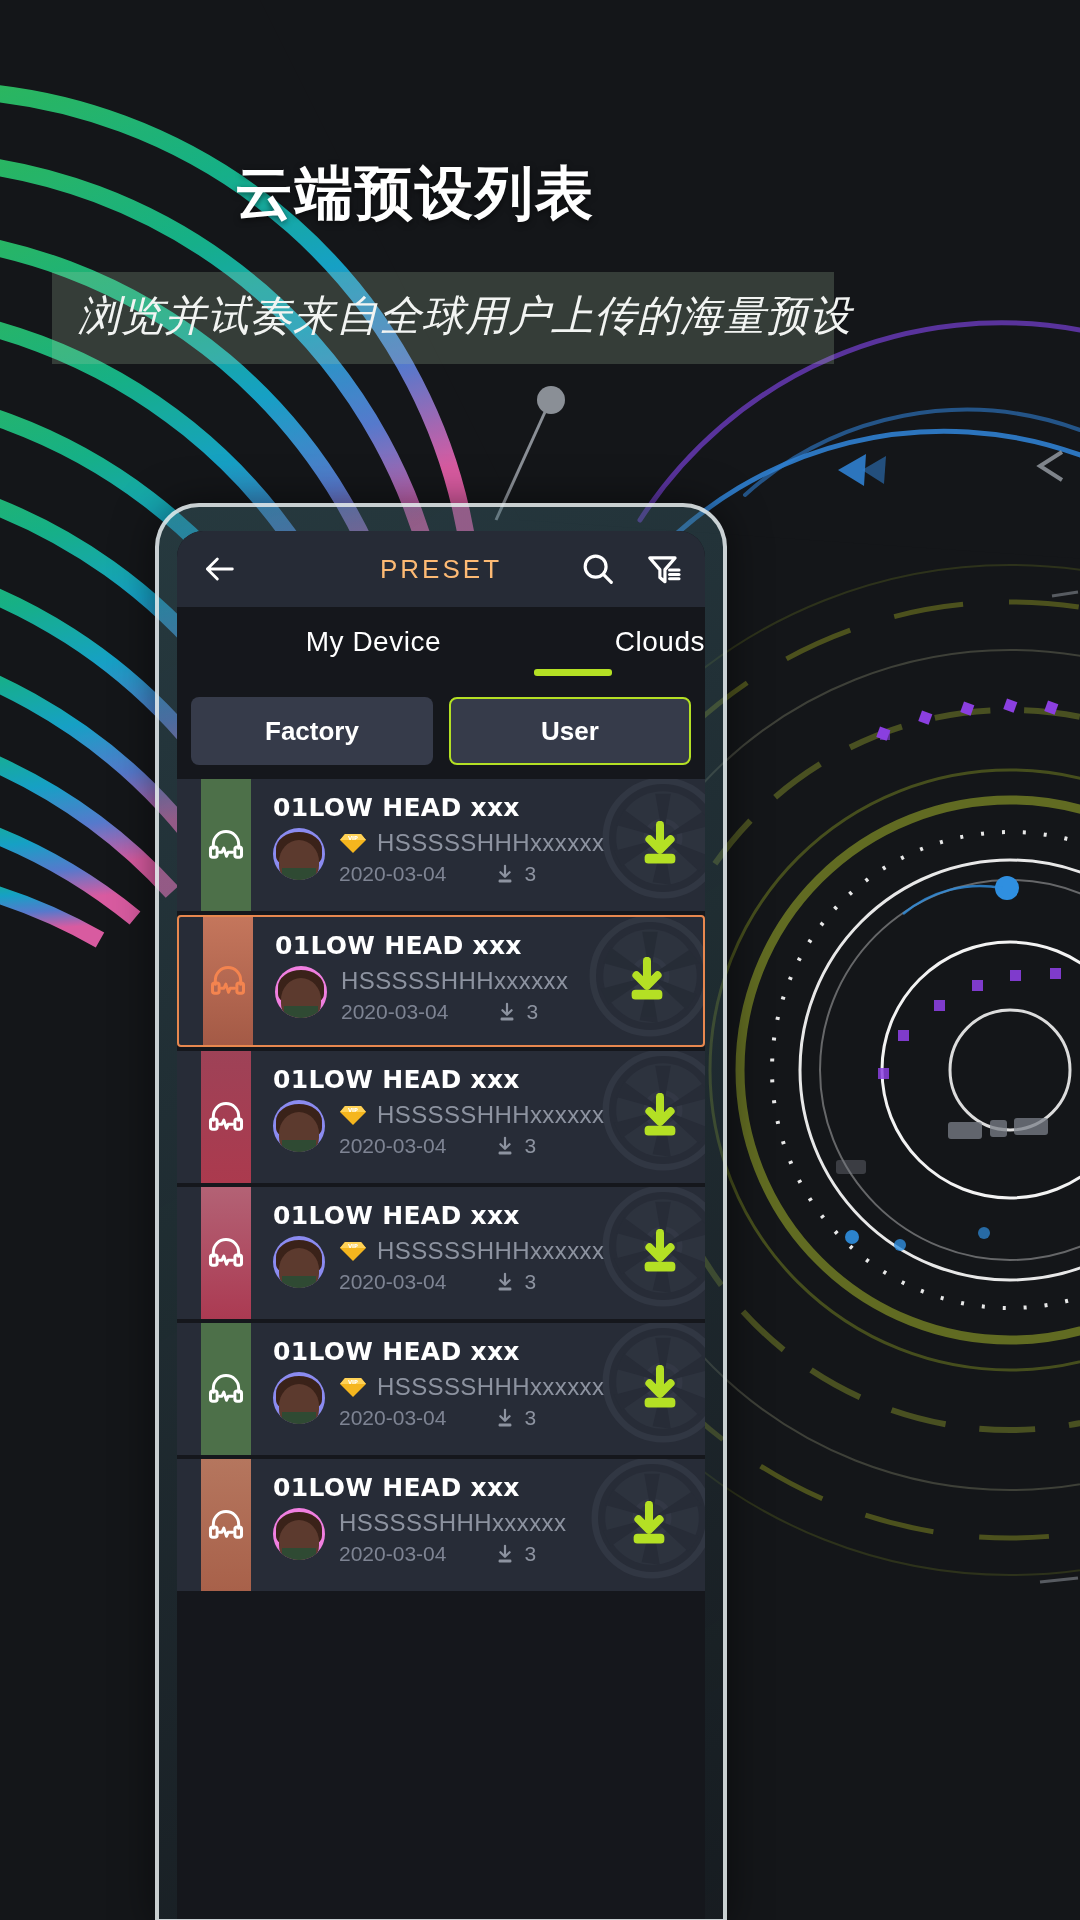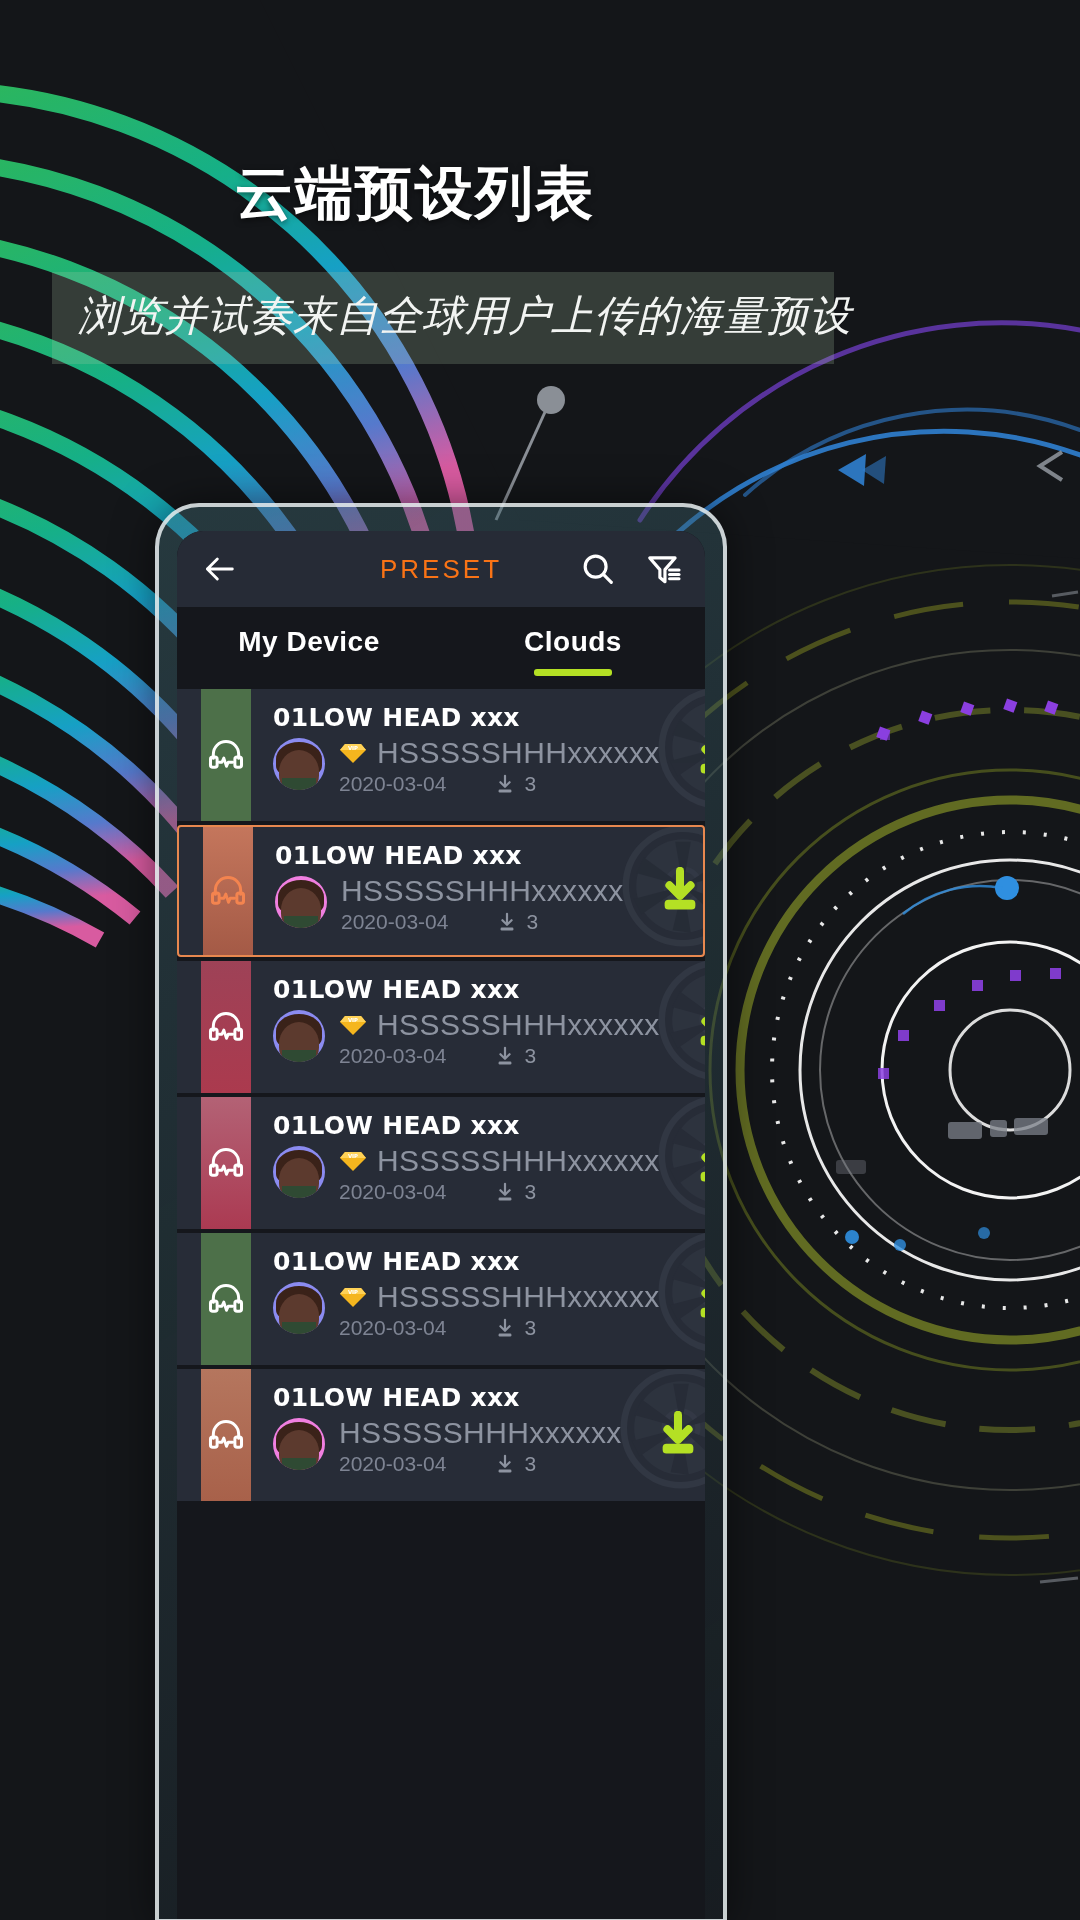--- a/index.html
+++ b/index.html
@@ -50,33 +50,33 @@
   }
 
   
   .appbar{
     height:76px; background:#262b36;
     display:flex; align-items:center; padding:0 22px; position:relative;
   }
   .back-ico{ width:40px; height:40px; display:block; flex:0 0 auto; cursor:pointer; }
   .appbar-title{
     position:absolute; left:0; right:0; text-align:center;
-    font-size:26px; color:#f97316; letter-spacing:3px; font-weight:400;
+    font-size:26px; color:#fdba74; letter-spacing:3px; font-weight:400;
     pointer-events:none;
   }
   .appbar-actions{ margin-left:auto; display:flex; gap:28px; align-items:center; z-index:2; }
   .act-ico{ width:38px; height:38px; display:block; cursor:pointer; }
 
   
   .tabs{
     height:82px; background:#15171c; display:flex; align-items:center;
   }
   .tab{
-    flex:1; text-align:center; position:relative;
-    font-size:28px; font-weight:bold; color:#ffffff; letter-spacing:.5px;
+    flex:1; text-align:right; position:relative;
+    font-size:28px; font-weight:normal; color:#ffffff; letter-spacing:.5px;
     padding-top:6px; cursor:pointer;
   }
   .tab .underline{
     display:block; width:78px; height:7px; border-radius:3px;
     background:#b4e024; margin:11px auto 0;
   }
   .tab.inactive .underline{ visibility:hidden; }
 
   
   .segments{ display:flex; gap:16px; padding:8px 14px 14px; background:#15171c; }
@@ -117,21 +117,21 @@
     position:absolute; left:50%; top:4px; transform:translateX(-50%);
     width:46px; height:34px; background:#3a2219; border-radius:50% 50% 30% 30%;
   }
   .avatar .neck{
     position:absolute; left:50%; bottom:0; transform:translateX(-50%);
     width:34px; height:12px; background:#2f4a33;
   }
   .meta-txt{ flex:1; }
   .user-line{ display:flex; align-items:center; height:30px; }
   .vip{ width:28px; height:22px; margin-right:10px; display:block; }
-  .user-name{ font-size:30px; color:#8d93a0; letter-spacing:.4px; }
+  .user-name{ font-size:24px; color:#8d93a0; letter-spacing:.4px; }
   .sub-line{ display:flex; align-items:center; margin-top:4px; }
   .date{ font-size:21px; color:#7e8493; }
   .dl-count{ display:flex; align-items:center; margin-left:48px; }
   .dl-ico{ width:22px; height:22px; margin-right:8px; display:block; }
   .dl-num{ font-size:21px; color:#8d93a0; }
 
   .row-action{
     width:112px; flex:0 0 112px; position:relative;
     display:flex; align-items:center; justify-content:center;
   }
@@ -278,20 +278,28 @@
       <div class="tab inactive">
         <span>My Device</span>
         <span class="underline"></span>
       </div>
       <div class="tab">
         <span>Clouds</span>
         <span class="underline"></span>
       </div>
     </div>
 
+    <div class="segments">
+      <div class="seg">
+        <span>Factory</span>
+      </div>
+      <div class="seg active">
+        <span>User</span>
+      </div>
+    </div>
 
     <div class="list" id="preset-list">
   <div class="row">
     <div class="strip" style="background: linear-gradient(rgb(77, 112, 73), rgb(77, 112, 73)); color: rgb(255, 255, 255);">
       <svg viewBox="0 0 24 24">
         <path d="M4 14 V11.5 A8 8 0 0 1 20 11.5 V14" fill="none" stroke="currentColor" stroke-width="1.9" stroke-linecap="round"></path>
         <rect x="2.2" y="13.3" width="4.2" height="6.4" rx="1.4" fill="none" stroke="currentColor" stroke-width="1.9"></rect>
         <rect x="17.6" y="13.3" width="4.2" height="6.4" rx="1.4" fill="none" stroke="currentColor" stroke-width="1.9"></rect>
         <path d="M7.6 16.6 H9.4 L10.6 13.9 L12.3 19.2 L13.4 16.6 H16.2" fill="none" stroke="currentColor" stroke-width="1.8" stroke-linecap="round" stroke-linejoin="round"></path>
       </svg>

